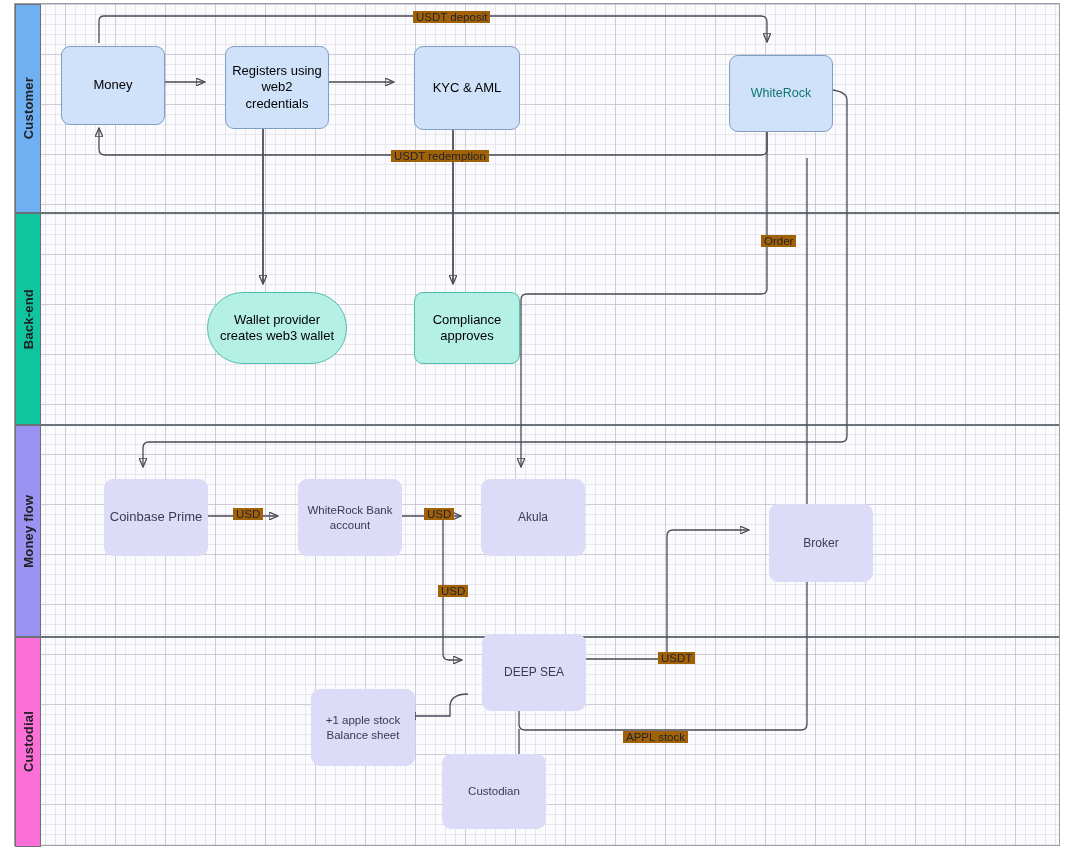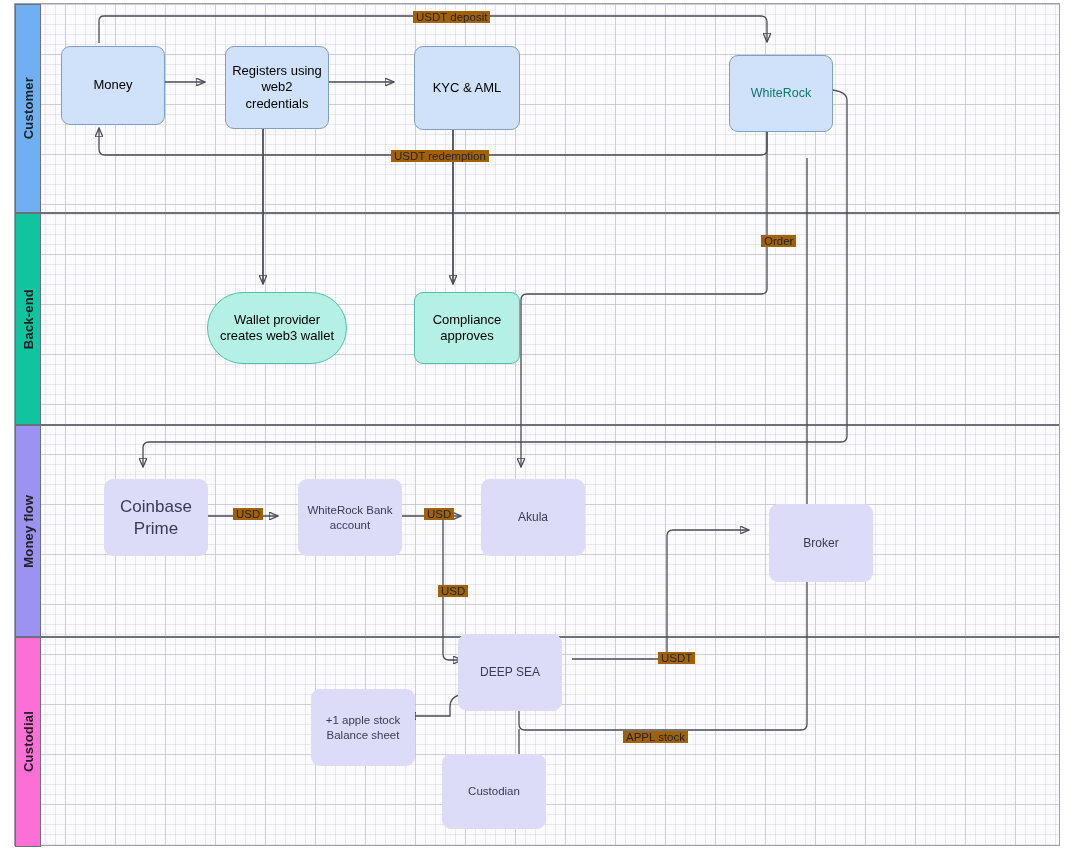--- a/index.html
+++ b/index.html
@@ -123,34 +123,34 @@
       <span class="txt">WhiteRock</span>
     </div>
 
     <div class="node teal pill" style="left:192px;top:288px;width:140px;height:72px">
       <span class="txt">Wallet provider creates web3 wallet</span>
     </div>
     <div class="node teal" style="left:399px;top:288px;width:106px;height:72px">
       <span class="txt">Compliance approves</span>
     </div>
 
-    <div class="node lav" style="left:89px;top:475px;width:104px;height:77px;font-size:17px">
+    <div class="node lav" style="left:89px;top:475px;width:104px;height:77px;font-size:13px">
       <span class="txt">Coinbase Prime</span>
     </div>
     <div class="node lav" style="left:283px;top:475px;width:104px;height:77px;font-size:11.5px">
       <span class="txt">WhiteRock Bank account</span>
     </div>
     <div class="node lav" style="left:466px;top:475px;width:104px;height:77px;font-size:12px">
       <span class="txt">Akula</span>
     </div>
     <div class="node lav" style="left:754px;top:500px;width:104px;height:78px;font-size:12px">
       <span class="txt">Broker</span>
     </div>
 
-    <div class="node lav" style="left:443px;top:630px;width:104px;height:77px;font-size:12px">
+    <div class="node lav" style="left:467px;top:630px;width:104px;height:77px;font-size:12px">
       <span class="txt">DEEP SEA</span>
     </div>
     <div class="node lav" style="left:296px;top:685px;width:104px;height:77px;font-size:11.5px">
       <span class="txt">+1 apple stock Balance sheet</span>
     </div>
     <div class="node lav" style="left:427px;top:750px;width:104px;height:75px;font-size:11.5px">
       <span class="txt">Custodian</span>
     </div>
 
     <div class="elabel" style="left:398px;top:7px">USDT deposit</div>

